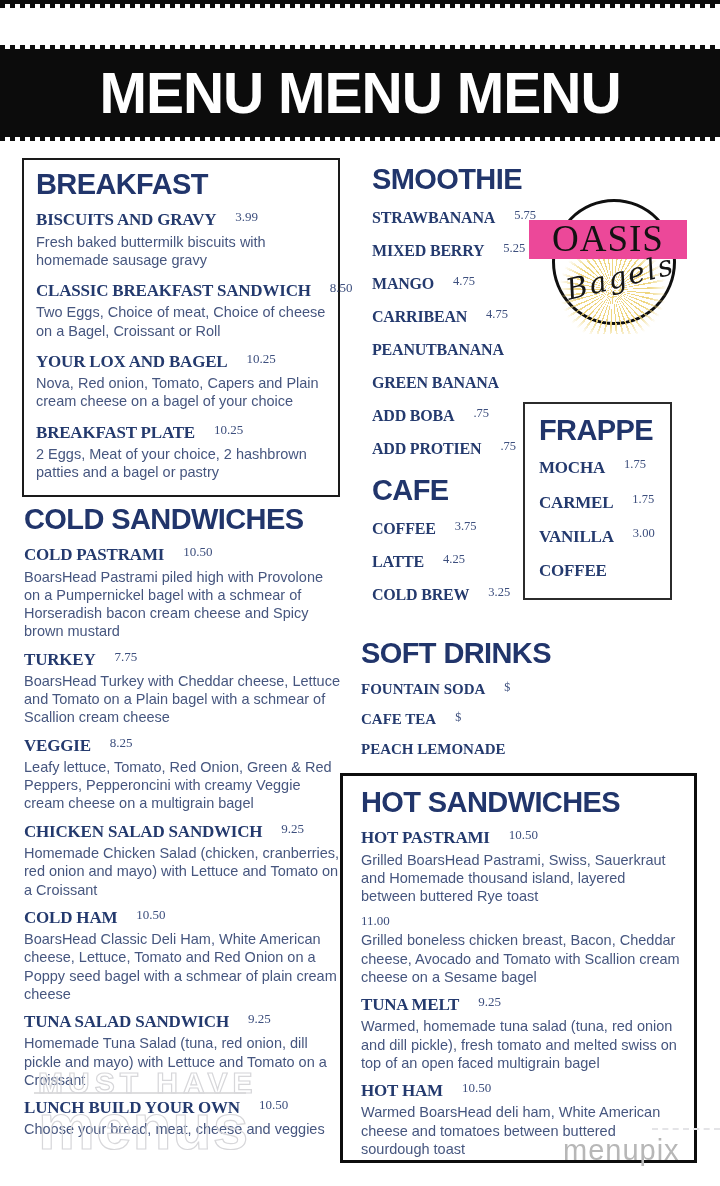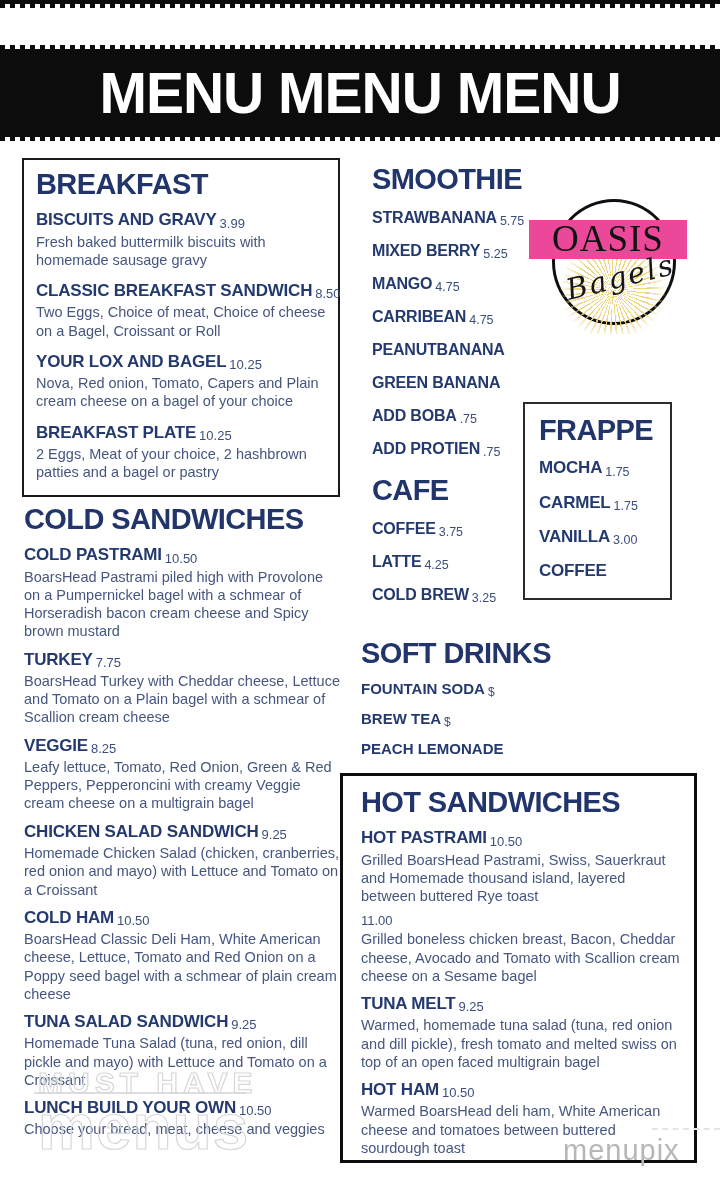--- a/index.html
+++ b/index.html
@@ -16,21 +16,21 @@
     display:flex; align-items:center; justify-content:center; }
   .title-band::before { content:""; position:absolute; top:-4px; left:0; right:0; height:4px;
     background:repeating-linear-gradient(90deg,#0c0c0c 0 5px, transparent 5px 10px); }
   .title-band::after { content:""; position:absolute; bottom:-4px; left:0; right:0; height:4px;
     background:repeating-linear-gradient(90deg,#0c0c0c 0 5px, transparent 5px 10px); }
   .title-band span { color:#ffffff; font-size:57px; font-weight:bold; letter-spacing:-1px; white-space:nowrap; }
 
   
   .sec-title { margin:0 0 8px; font-size:29px; font-weight:bold; color:#21356b; letter-spacing:-0.6px; line-height:1.15; white-space:nowrap; }
   .item { margin-bottom:8px; }
-  .head { display:flex; align-items:flex-end; gap:3px; }
+  .head { display:flex; align-items:flex-start; gap:19px;font-family:Liberation Serif, serif; }
   .item-name { font-size:17px; font-weight:bold; color:#243a6e; letter-spacing:-0.2px; line-height:1.25; white-space:nowrap; }
   .item-price { font-size:13px; color:#3c4e7d; }
   .item-desc { margin:2px 0 0; font-size:14.5px; color:#46567f; line-height:1.26; }
 
   
   .ditem { margin-bottom:13px; }
   .ditem .item-name { font-size:16px; }
   .ditem .item-price { font-size:12.5px; }
 
   
@@ -287,21 +287,21 @@
 
         <div class="ditem">
           <div class="head">
             <span class="item-name">FOUNTAIN SODA</span>
             <span class="item-price">$</span>
           </div>
         </div>
 
         <div class="ditem">
           <div class="head">
-            <span class="item-name">BREW TEA</span>
+            <span class="item-name">CAFE TEA</span>
             <span class="item-price">$</span>
           </div>
         </div>
 
         <div class="ditem">
           <div class="head">
             <span class="item-name">PEACH LEMONADE</span>
 
           </div>
         </div>

